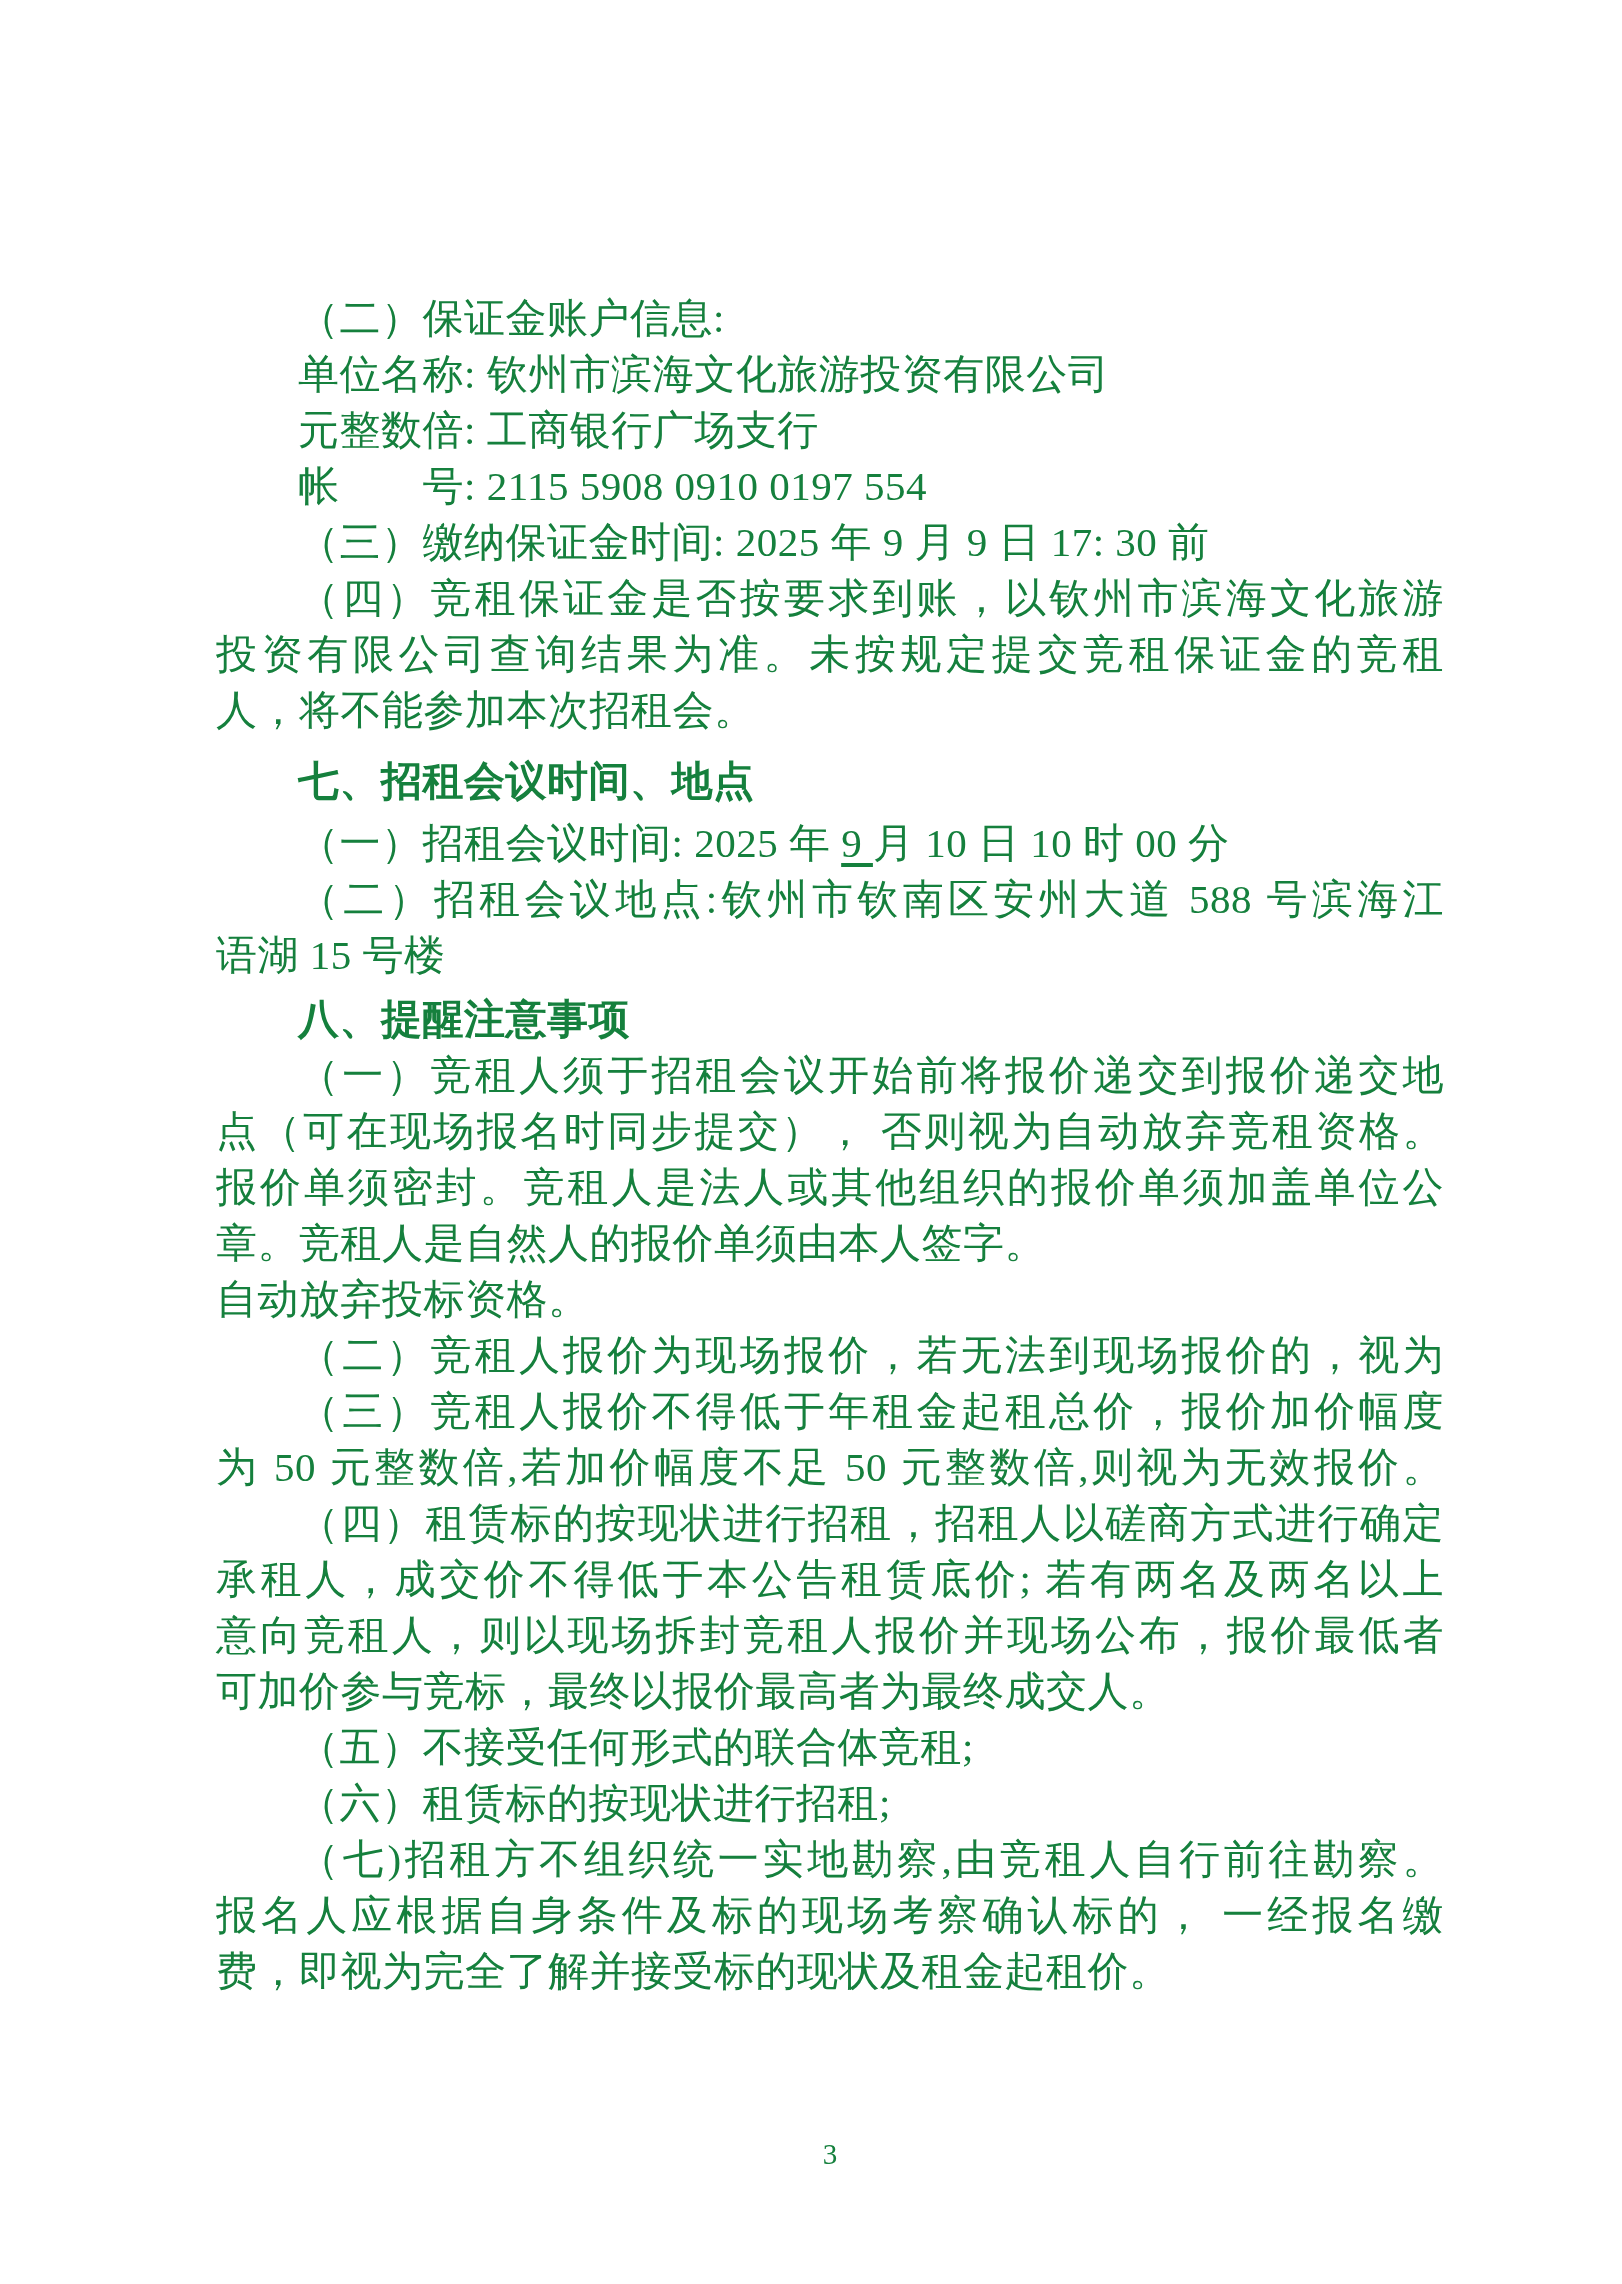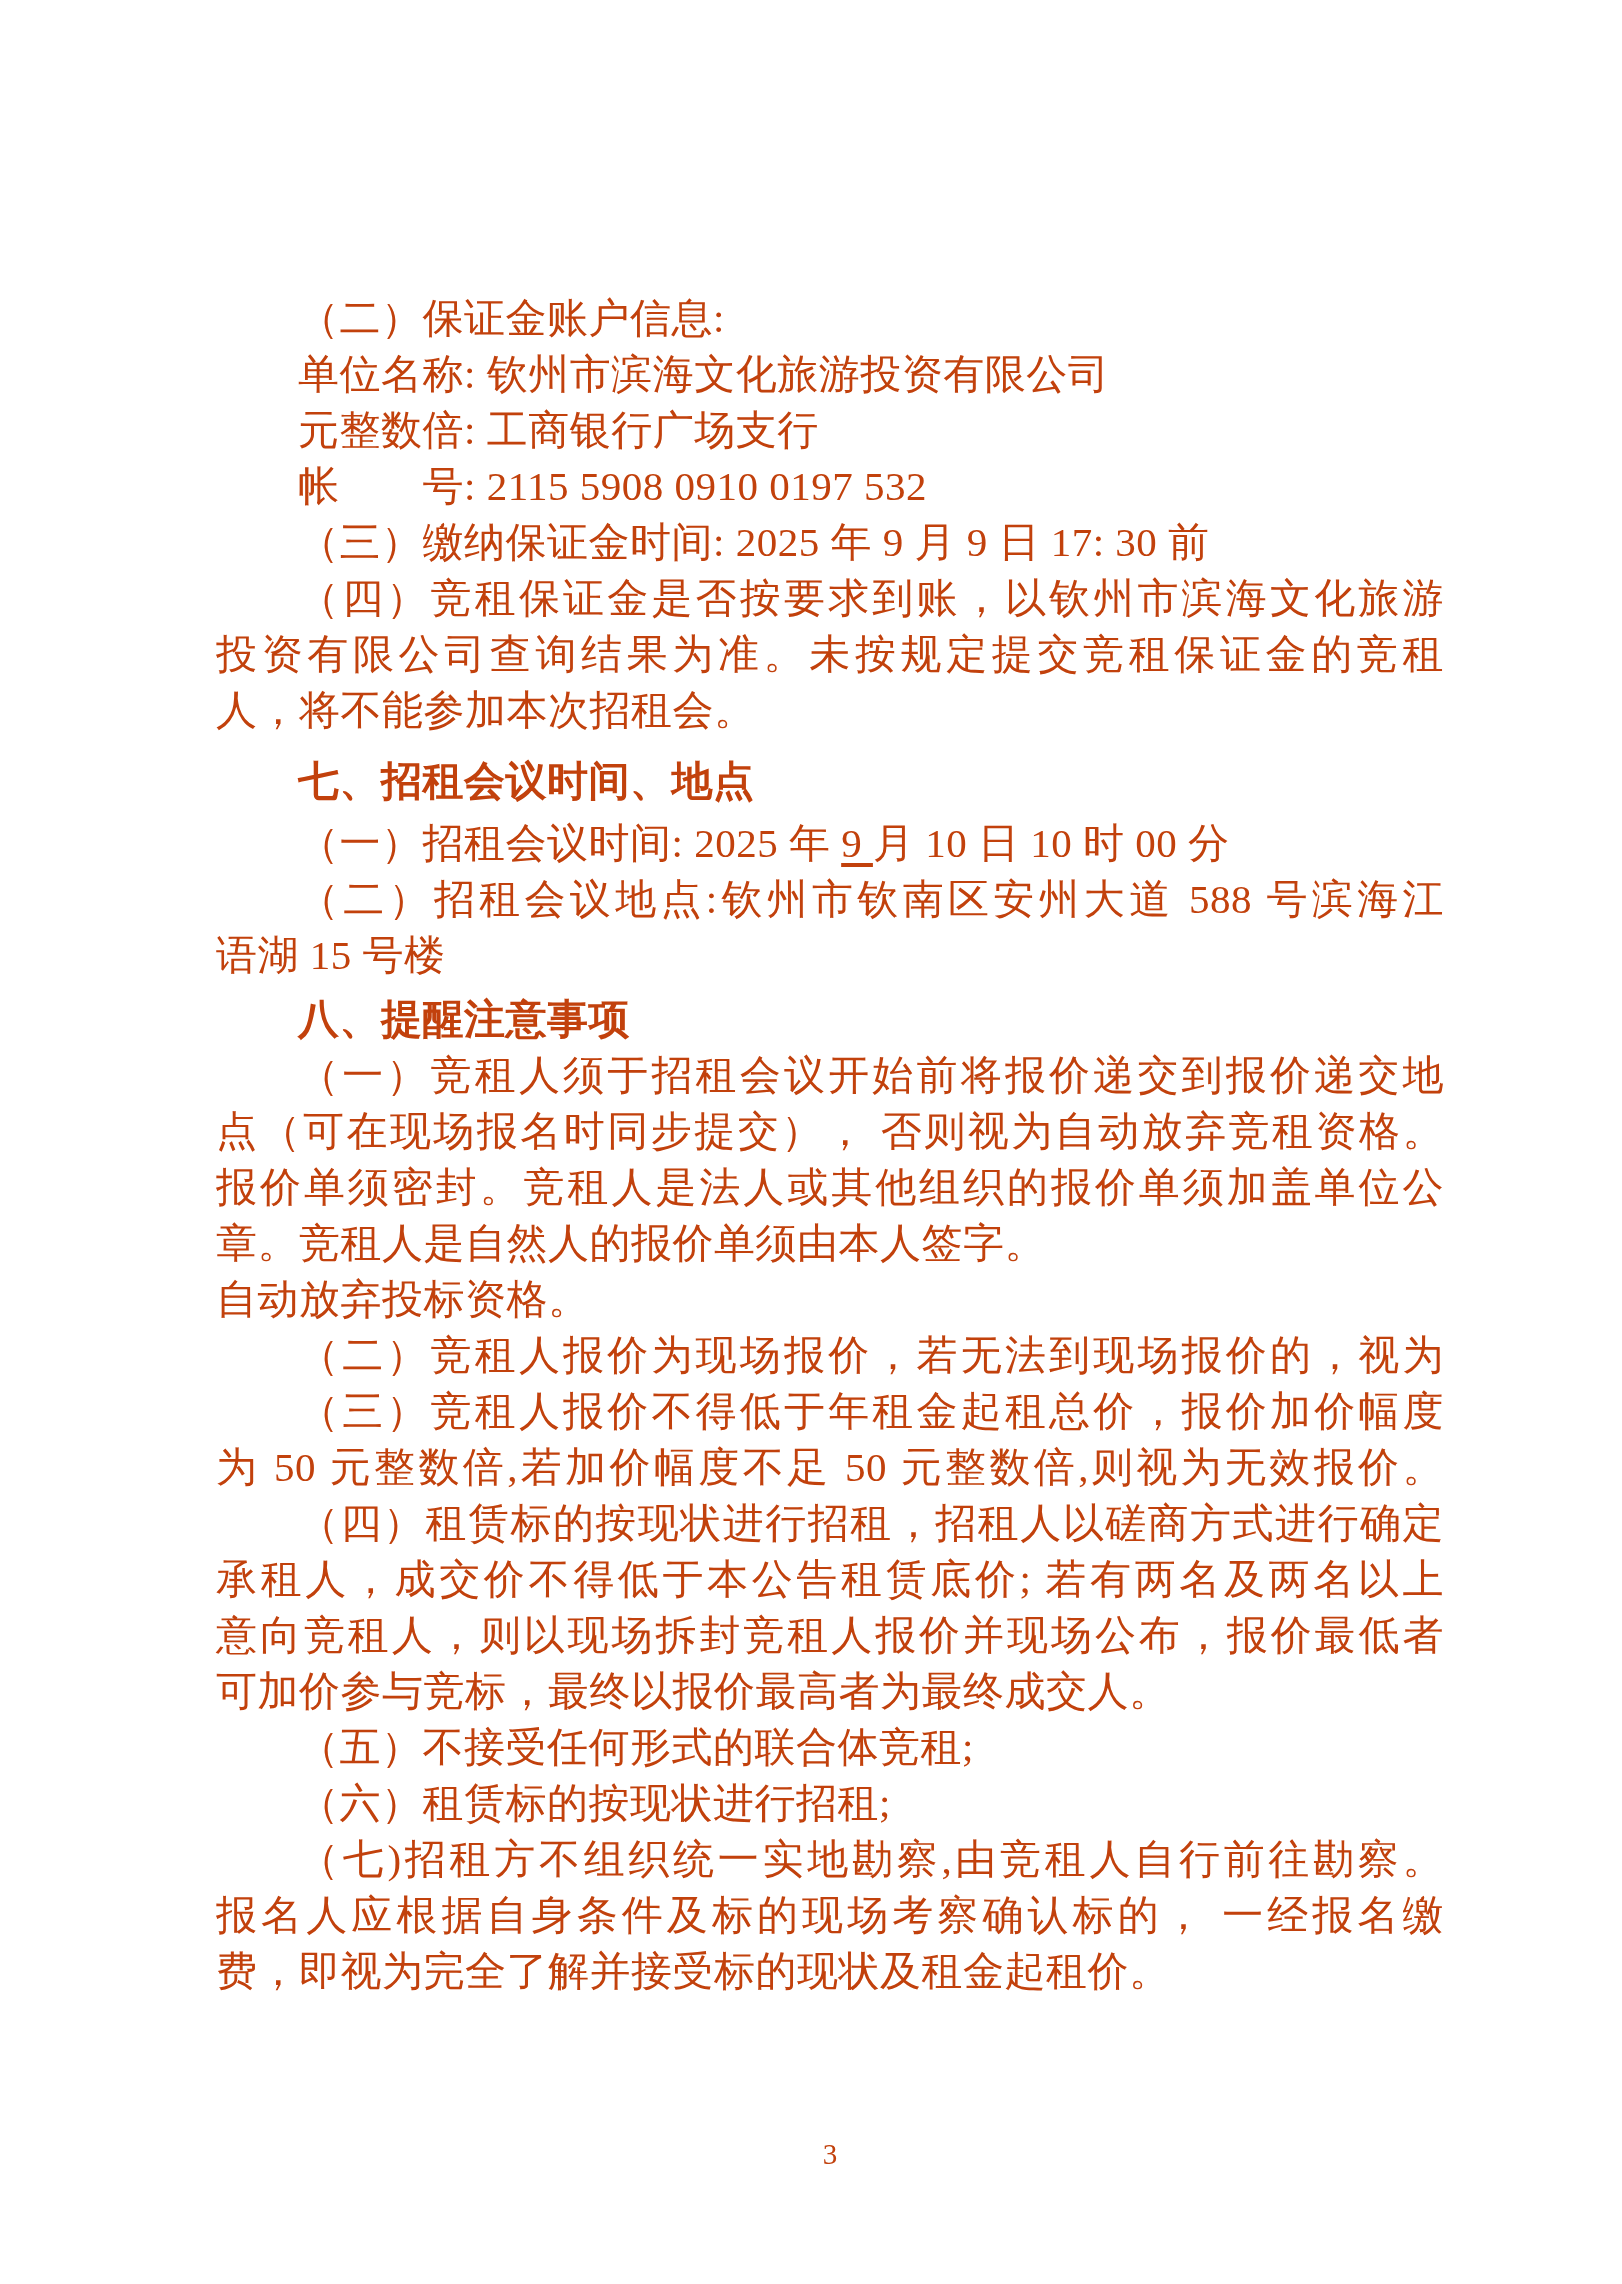--- a/index.html
+++ b/index.html
@@ -5,21 +5,21 @@
   html, body {
     margin: 0;
     padding: 0;
     background: #ffffff;
   }
   .page {
     position: relative;
     width: 1622px;
     height: 2285px;
     background: #ffffff;
-    color: #c2410c;
+    color: #15803d;
     font-family: "Liberation Serif", "DejaVu Serif", serif;
     overflow: hidden;
   }
   .content {
     position: absolute;
     left: 216px;
     top: 290px;
     width: 1228px;
   }
   .line {
@@ -52,21 +52,21 @@
   }
 </style>
 </head>
 <body>
 
 <div class="page">
   <div class="content">
     <div class="line para">（二）保证金账户信息:</div>
     <div class="line para">单位名称: 钦州市滨海文化旅游投资有限公司</div>
     <div class="line para">元整数倍: 工商银行广场支行</div>
-    <div class="line para">帐　　号: 2115 5908 0910 0197 532</div>
+    <div class="line para">帐　　号: 2115 5908 0910 0197 554</div>
     <div class="line para">（三）缴纳保证金时间: 2025 年 9 月 9 日 17: 30 前</div>
     <div class="line para full">（四）竞租保证金是否按要求到账，以钦州市滨海文化旅游</div>
     <div class="line full">投资有限公司查询结果为准。未按规定提交竞租保证金的竞租</div>
     <div class="line">人，将不能参加本次招租会。</div>
     <div class="line para heading h7">七、招租会议时间、地点</div>
     <div class="line para"><span>（一）招租会议时间: 2025 年 </span><span class="u">9&nbsp;</span><span>月 10 日 10 时 00 分</span></div>
     <div class="line para full">（二）招租会议地点:钦州市钦南区安州大道 588 号滨海江</div>
     <div class="line">语湖 15 号楼</div>
     <div class="line para heading h8">八、提醒注意事项</div>
     <div class="line para full">（一）竞租人须于招租会议开始前将报价递交到报价递交地</div>

